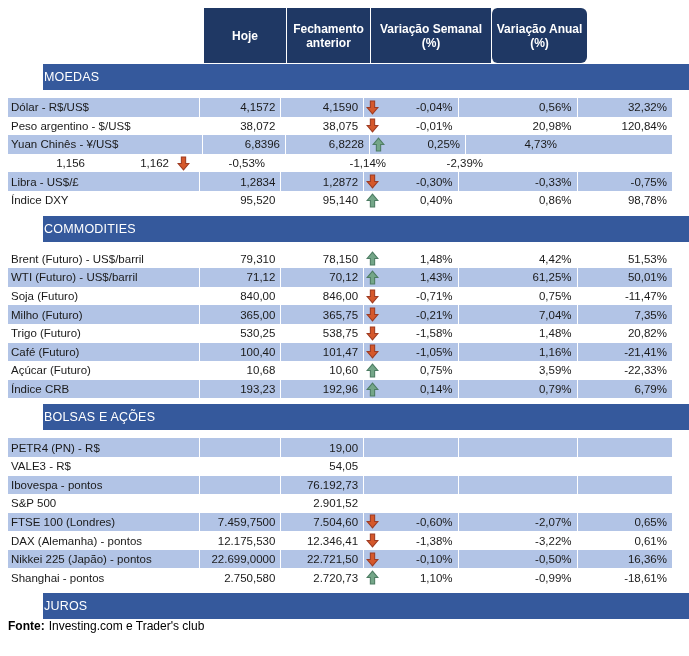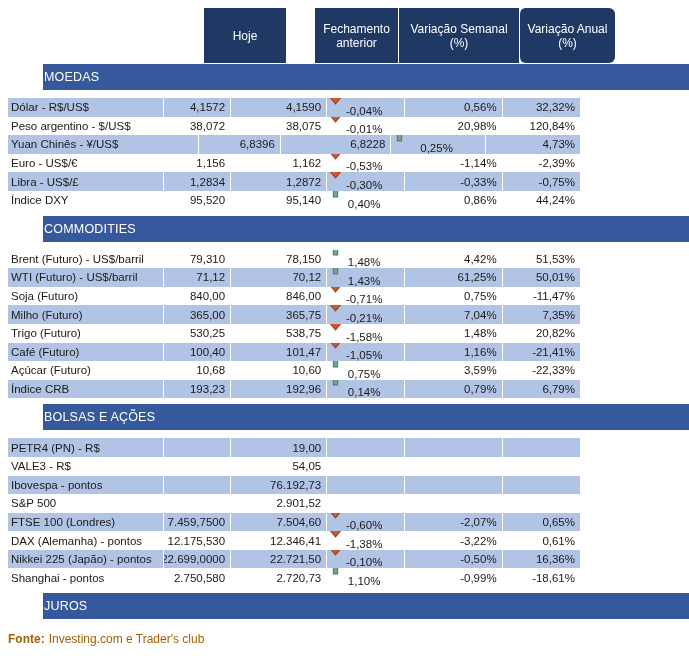--- a/index.html
+++ b/index.html
@@ -14,50 +14,50 @@
   .sheet{
     width:689px;height:656px;box-sizing:border-box;
     padding:8px 0 0 8px;background:#fff;overflow:hidden;
     font-family:"Liberation Sans","DejaVu Sans",sans-serif;
     color:var(--text);
   }
   .table{width:676px;}
   
   .header-row{display:flex;height:55px;width:676px;}
   .hcell{
-    background:var(--header_bg);color:#fff;font-weight:normal;font-size:12px;
+    background:var(--header_bg);color:#fff;font-weight:bold;font-size:12px;
     line-height:14px;display:flex;align-items:center;justify-content:center;
     text-align:center;box-sizing:border-box;border-left:1px solid #fff;padding:0 3px;
   }
   .hcell.h-empty{background:transparent;border-left:none;}
-  .w-name{width:195px;} .w-hoje{width:83px;} .w-fech{width:84px;margin-left:28px;}
+  .w-name{width:195px;} .w-hoje{width:83px;} .w-fech{width:84px;}
   .w-dia{width:96px;} .w-sem{width:121px;text-align:center;} .w-anu{width:96px;border-radius:6px;}
   
   .section-bar{
     height:26px;width:676px;box-sizing:border-box;margin-top:6px;
     background:var(--section_bg);color:#fff;font-weight:normal;font-size:12.5px;
     display:flex;align-items:center;padding-left:1px;letter-spacing:.2px;margin-left:35px;
   }
   .section-bar.first{margin-top:1px;}
   .section-gap{height:8px;}
   
-  .row{display:flex;height:18.6px;width:572px;font-size:11.5px;align-items:stretch;}
+  .row{display:flex;height:18.6px;width:664px;font-size:11.5px;align-items:stretch;}
   .row.shaded{background:var(--row_shaded);}
   .cell{
     box-sizing:border-box;display:flex;align-items:center;
     border-right:1px solid #fff;overflow:hidden;white-space:nowrap;
   }
   .cell:last-child{border-right:none;}
   .c-name{padding-left:3px;}
   .c-num{justify-content:flex-end;padding-right:5px;}
-  .c-dia{padding-left:2px;flex-direction:column;}
+  .c-dia{padding-left:2px;}
   .arrow{display:flex;align-items:center;margin-right:auto;}
   .arrow svg{display:block;}
   
-  .footer{margin-top:13px;font-size:12px;color:#a16207;}
+  .footer{font-size:12px;color:#000000;}
   .footer .b{font-weight:bold;margin-right:4px;}
 </style>
 </head>
 <body>
 
 <div class="sheet">
   <div class="table">
 
     <div class="header-row">
       <div class="hcell h-empty w-name"></div>
@@ -108,21 +108,20 @@
             <div class="arrow">
               <svg width="13" height="15" viewBox="0 0 12 14">
                 <path d="M6 1 L11 7 H8 V13 H4 V7 H1 Z" fill="var(--up_green)" stroke="#4D7C63" stroke-width="1"></path>
               </svg>
             </div>
             <div class="val">0,25%</div>
           </div>
           <div class="cell c-num w-anu">4,73%</div>
         </div>
         <div class="row">
-          <div class="cell c-name w-name">Euro - US$/€</div>
           <div class="cell c-num w-hoje">1,156</div>
           <div class="cell c-num w-fech">1,162</div>
           <div class="cell c-num c-dia w-dia">
             <div class="arrow">
               <svg width="13" height="15" viewBox="0 0 12 14">
                 <path d="M4 1 H8 V7 H11 L6 13 L1 7 H4 Z" fill="var(--down_red)" stroke="#9E3B22" stroke-width="1"></path>
               </svg>
             </div>
             <div class="val">-0,53%</div>
           </div>
@@ -150,21 +149,21 @@
           <div class="cell c-num w-fech">95,140</div>
           <div class="cell c-num c-dia w-dia">
             <div class="arrow">
               <svg width="13" height="15" viewBox="0 0 12 14">
                 <path d="M6 1 L11 7 H8 V13 H4 V7 H1 Z" fill="var(--up_green)" stroke="#4D7C63" stroke-width="1"></path>
               </svg>
             </div>
             <div class="val">0,40%</div>
           </div>
           <div class="cell c-num w-sem">0,86%</div>
-          <div class="cell c-num w-anu">44,24%</div>
+          <div class="cell c-num w-anu">98,78%</div>
         </div>
         <div class="section-bar">COMMODITIES</div>
         <div class="section-gap"></div>
         <div class="row">
           <div class="cell c-name w-name">Brent (Futuro) - US$/barril</div>
           <div class="cell c-num w-hoje">79,310</div>
           <div class="cell c-num w-fech">78,150</div>
           <div class="cell c-num c-dia w-dia">
             <div class="arrow">
               <svg width="13" height="15" viewBox="0 0 12 14">

